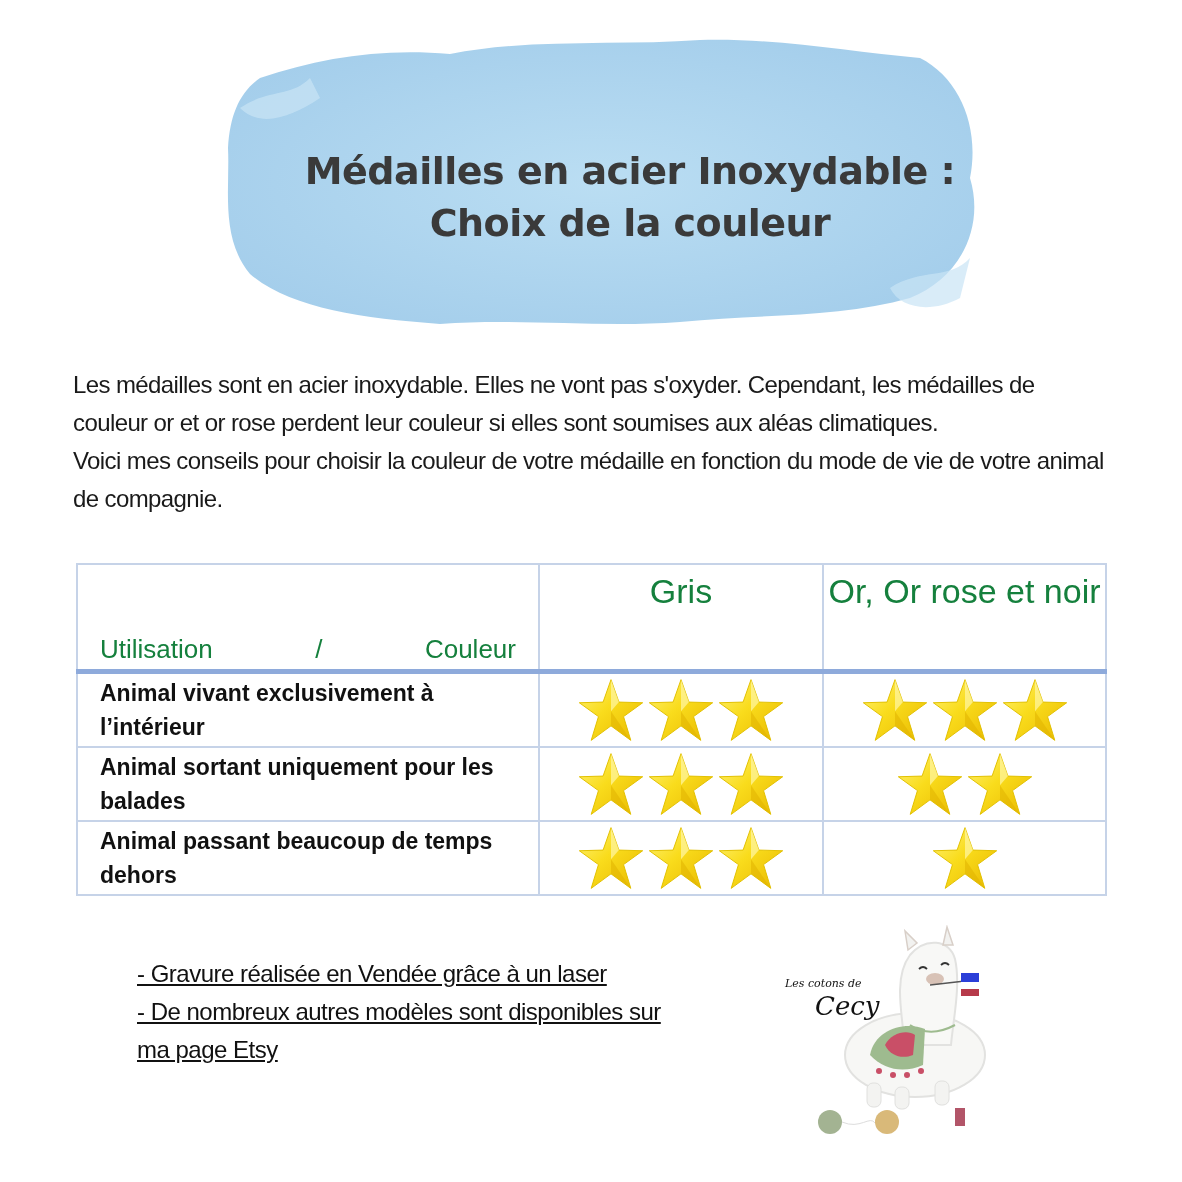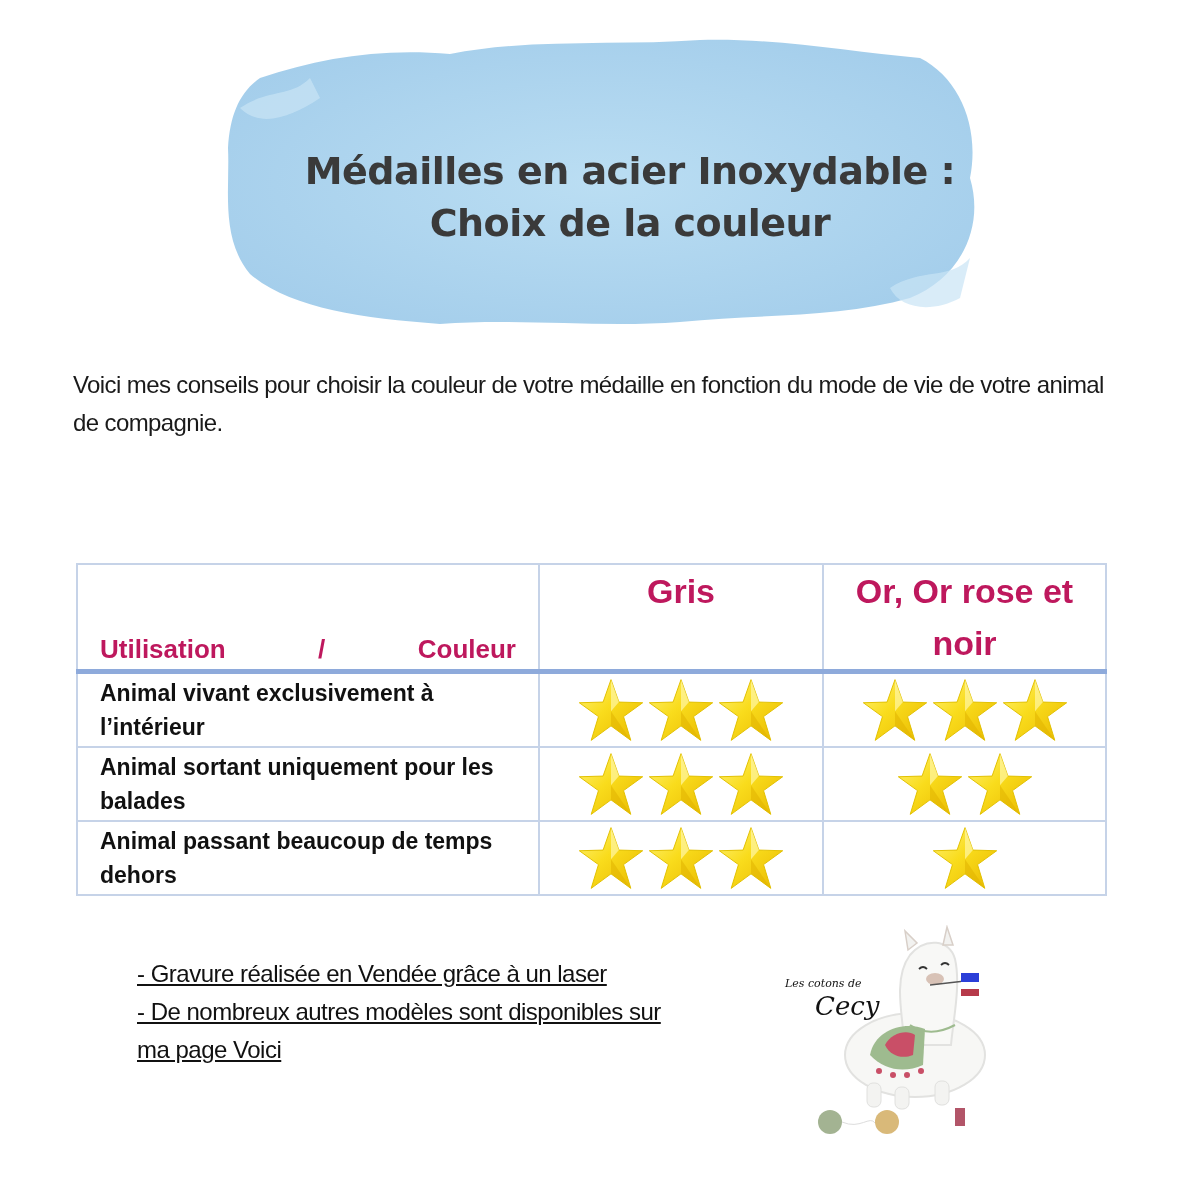--- a/index.html
+++ b/index.html
@@ -8,21 +8,21 @@
   .header-splash { position: absolute; left: 200px; top: 18px; width: 800px; height: 320px; }
   .header-splash svg { position: absolute; left: 0; top: 0; }
   .title { position: absolute; left: 200px; top: 145px; width: 860px; text-align: center; font-family: "DejaVu Sans", sans-serif; font-weight: bold; font-size: 38px; line-height: 52px; color: #3a3a3a; letter-spacing: -0.5px; }
   .title span { display: block; }
 
   .intro { position: absolute; left: 73px; top: 366px; width: 1040px; font-family: "Liberation Sans Narrow", "Liberation Sans", sans-serif; font-size: 24px; line-height: 38px; color: #1a1a1a; transform-origin: left top; letter-spacing: -0.6px; }
   .intro p { margin: 0; }
 
   table.choice { position: absolute; left: 76px; top: 563px; width: 1031px; border-collapse: collapse; font-family: "Liberation Sans", sans-serif; }
   table.choice td, table.choice th { border: 2px solid #c6d3e8; padding: 0; }
-  table.choice th { height: 104px; font-weight: bold; color: #be185d; vertical-align: top; }
+  table.choice th { height: 104px; font-weight: normal; color: #15803d; vertical-align: top; }
   .h-usage { width: 460px; vertical-align: bottom !important; text-align: left; }
   .h-usage-inner { display: flex; justify-content: space-between; padding: 0 22px 4px 22px; font-size: 26px; gap: 41px; }
   .h-col { font-size: 34px; line-height: 52px; padding-top: 4px; text-align: center; }
   .h-gris { width: 282px; }
   tr.head-row th { border-bottom: 5px solid #8eaadb; }
   table.choice td { height: 70px; }
   .usage { font-weight: bold; font-size: 23px; line-height: 34px; padding: 2px 20px 0 22px !important; vertical-align: top; }
   .stars { text-align: center; vertical-align: middle; white-space: nowrap; }
   .star { display: inline-block; width: 66px; height: 64px; margin: 0 2px; vertical-align: middle; }
 
@@ -65,20 +65,21 @@
     <path d="M690 270 C720 250 750 262 770 240 L760 280 C730 296 700 290 690 270 Z" fill="#c9e4f5" opacity="0.7"></path>
   </svg>
 </div>
 
 <div class="title">
   <span>Médailles en acier Inoxydable :</span>
   <span>Choix de la couleur</span>
 </div>
 
 <div class="intro">
+  <p>Les médailles sont en acier inoxydable. Elles ne vont pas s'oxyder. Cependant, les médailles de couleur or et or rose perdent leur couleur si elles sont soumises aux aléas climatiques.</p>
   <p>Voici mes conseils pour choisir la couleur de votre médaille en fonction du mode de vie de votre animal de compagnie.</p>
 </div>
 
 <table class="choice">
   <tbody>
       <tr class="head-row">
     <th class="h-usage">
       <div class="h-usage-inner">
         <span>Utilisation</span>
         <span>/</span>
@@ -131,21 +132,21 @@
           </svg></td>
     <td class="stars"><svg class="star" viewBox="0 0 100 96">
             <use href="#star-sym"></use>
           </svg></td>
   </tr>
 </tbody>
   </table>
 
 <div class="notes">
   <div>- Gravure réalisée en Vendée grâce à un laser</div>
-  <div>- De nombreux autres modèles sont disponibles sur ma page Voici</div>
+  <div>- De nombreux autres modèles sont disponibles sur ma page Etsy</div>
 </div>
 
 <div class="logo">
   <svg width="260" height="220" viewBox="0 0 260 220" style="position:absolute;left:0;top:0">
 
     <ellipse cx="140" cy="130" rx="70" ry="42" fill="#f7f7f5" stroke="#e2e2e0" stroke-width="2"></ellipse>
 
     <path d="M130 120 C125 80 120 50 135 30 C150 12 175 14 180 34 C186 60 178 96 176 120 Z" fill="#f8f8f6" stroke="#e2e2e0" stroke-width="2"></path>
 
     <path d="M133 25 L130 6 L142 18 Z" fill="#f2f2f0" stroke="#d8cfc8" stroke-width="1.5"></path>

